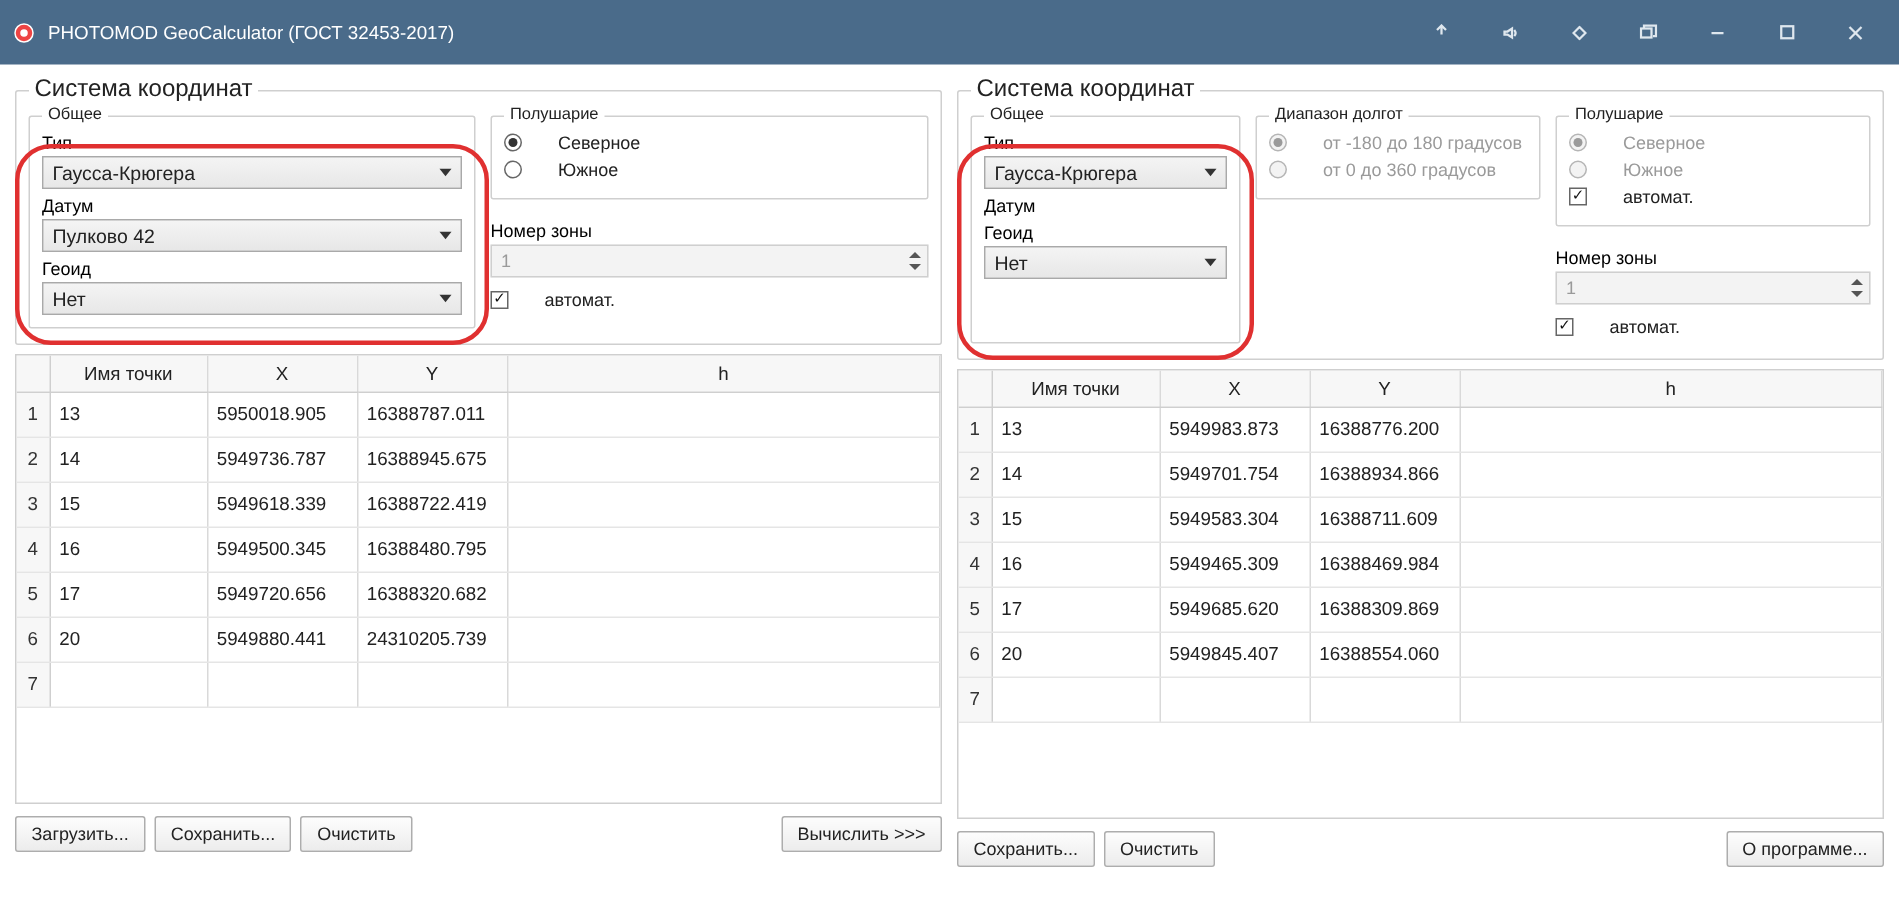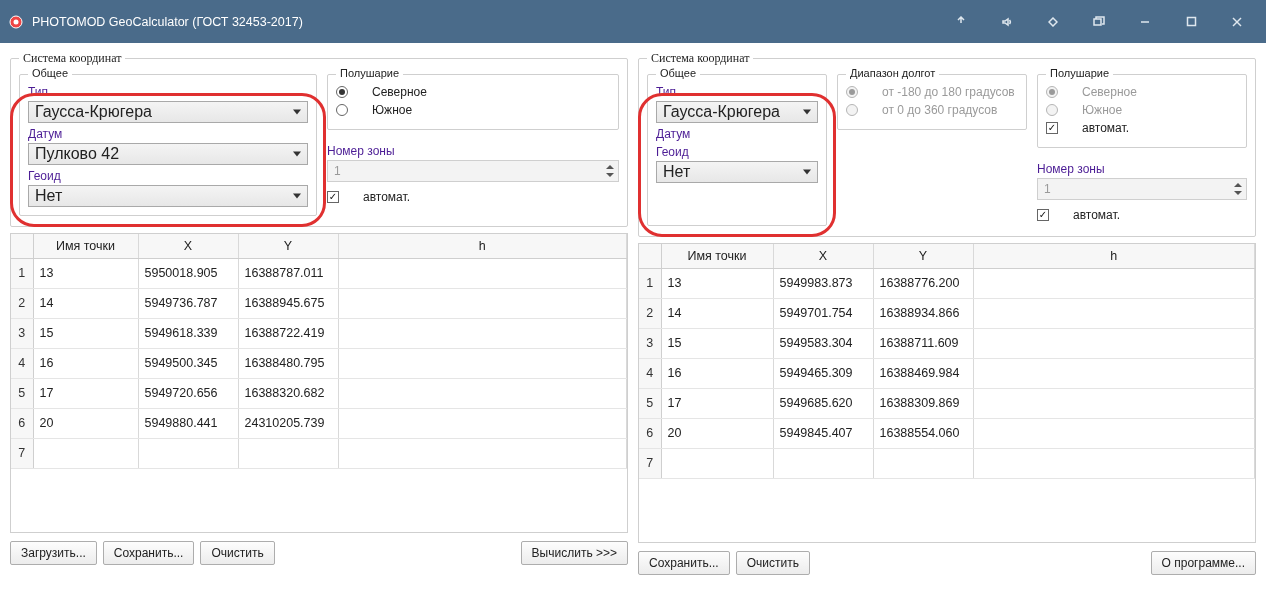--- a/index.html
+++ b/index.html
@@ -44,49 +44,48 @@
 
   fieldset.sys {
     border: 1px solid #cfcfcf;
     border-radius: 2px;
     padding: 8px 8px 10px 8px;
     margin: 0 0 6px 0;
   }
   fieldset.sys > legend {
     padding: 0 4px;
     color: #222;
-    font-size: 12px;
-    font-family: Liberation Serif, serif;
+    font-size: 16px;
   }
   .row { display: flex; gap: 10px; }
   .col { display: flex; flex-direction: column; }
   .group {
     border: 1px solid #cfcfcf;
     border-radius: 2px;
     padding: 6px 8px 8px 8px;
     position: relative;
   }
   .group > .legend {
     position: absolute;
     top: -8px; left: 8px;
     background: #fff;
     padding: 0 4px;
     font-size: 11px;
   }
-  .label { margin: 4px 0 2px 0; color: #4c1d95; }
+  .label { margin: 4px 0 2px 0; color: #000000; }
   .select {
     height: 22px;
     width: 100%;
     border: 1px solid #a9a9a9;
     background: linear-gradient(#f4f4f4,#e7e7e7);
     display: flex;
     align-items: center;
     padding: 0 18px 0 6px;
     position: relative;
-    font-size: 16px;
+    font-size: 13px;
   }
   .select::after {
     content: "";
     position: absolute;
     right: 6px; top: 50%;
     width: 0; height: 0;
     border-left: 4px solid transparent;
     border-right: 4px solid transparent;
     border-top: 5px solid #333;
     transform: translateY(-50%);

